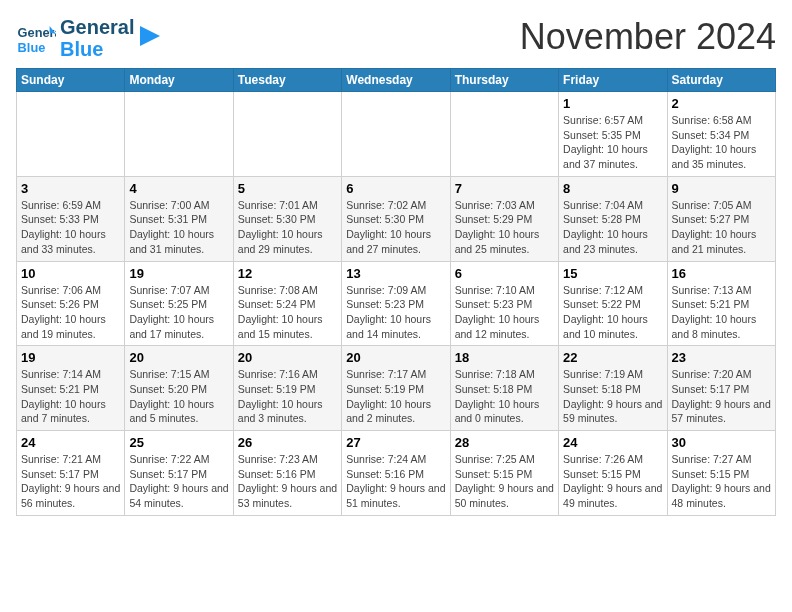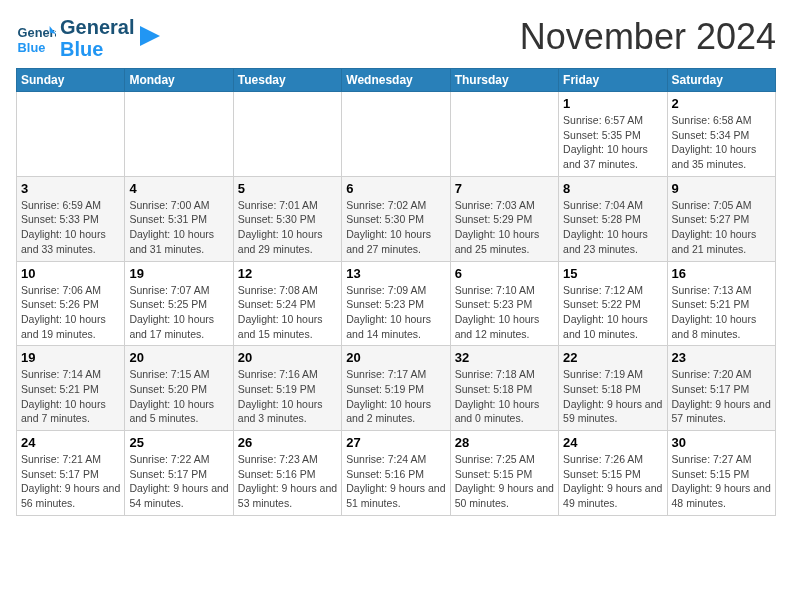--- a/index.html
+++ b/index.html
@@ -200,21 +200,21 @@
         </td>
         <td>
           <span class="day-number">20</span>
           <div class="day-info">Sunrise: 7:16 AM<br>Sunset: 5:19 PM<br>Daylight: 10 hours and 3 minutes.</div>
         </td>
         <td>
           <span class="day-number">20</span>
           <div class="day-info">Sunrise: 7:17 AM<br>Sunset: 5:19 PM<br>Daylight: 10 hours and 2 minutes.</div>
         </td>
         <td>
-          <span class="day-number">32</span>
+          <span class="day-number">18</span>
           <div class="day-info">Sunrise: 7:18 AM<br>Sunset: 5:18 PM<br>Daylight: 10 hours and 0 minutes.</div>
         </td>
         <td>
           <span class="day-number">22</span>
           <div class="day-info">Sunrise: 7:19 AM<br>Sunset: 5:18 PM<br>Daylight: 9 hours and 59 minutes.</div>
         </td>
         <td>
           <span class="day-number">23</span>
           <div class="day-info">Sunrise: 7:20 AM<br>Sunset: 5:17 PM<br>Daylight: 9 hours and 57 minutes.</div>
         </td>

